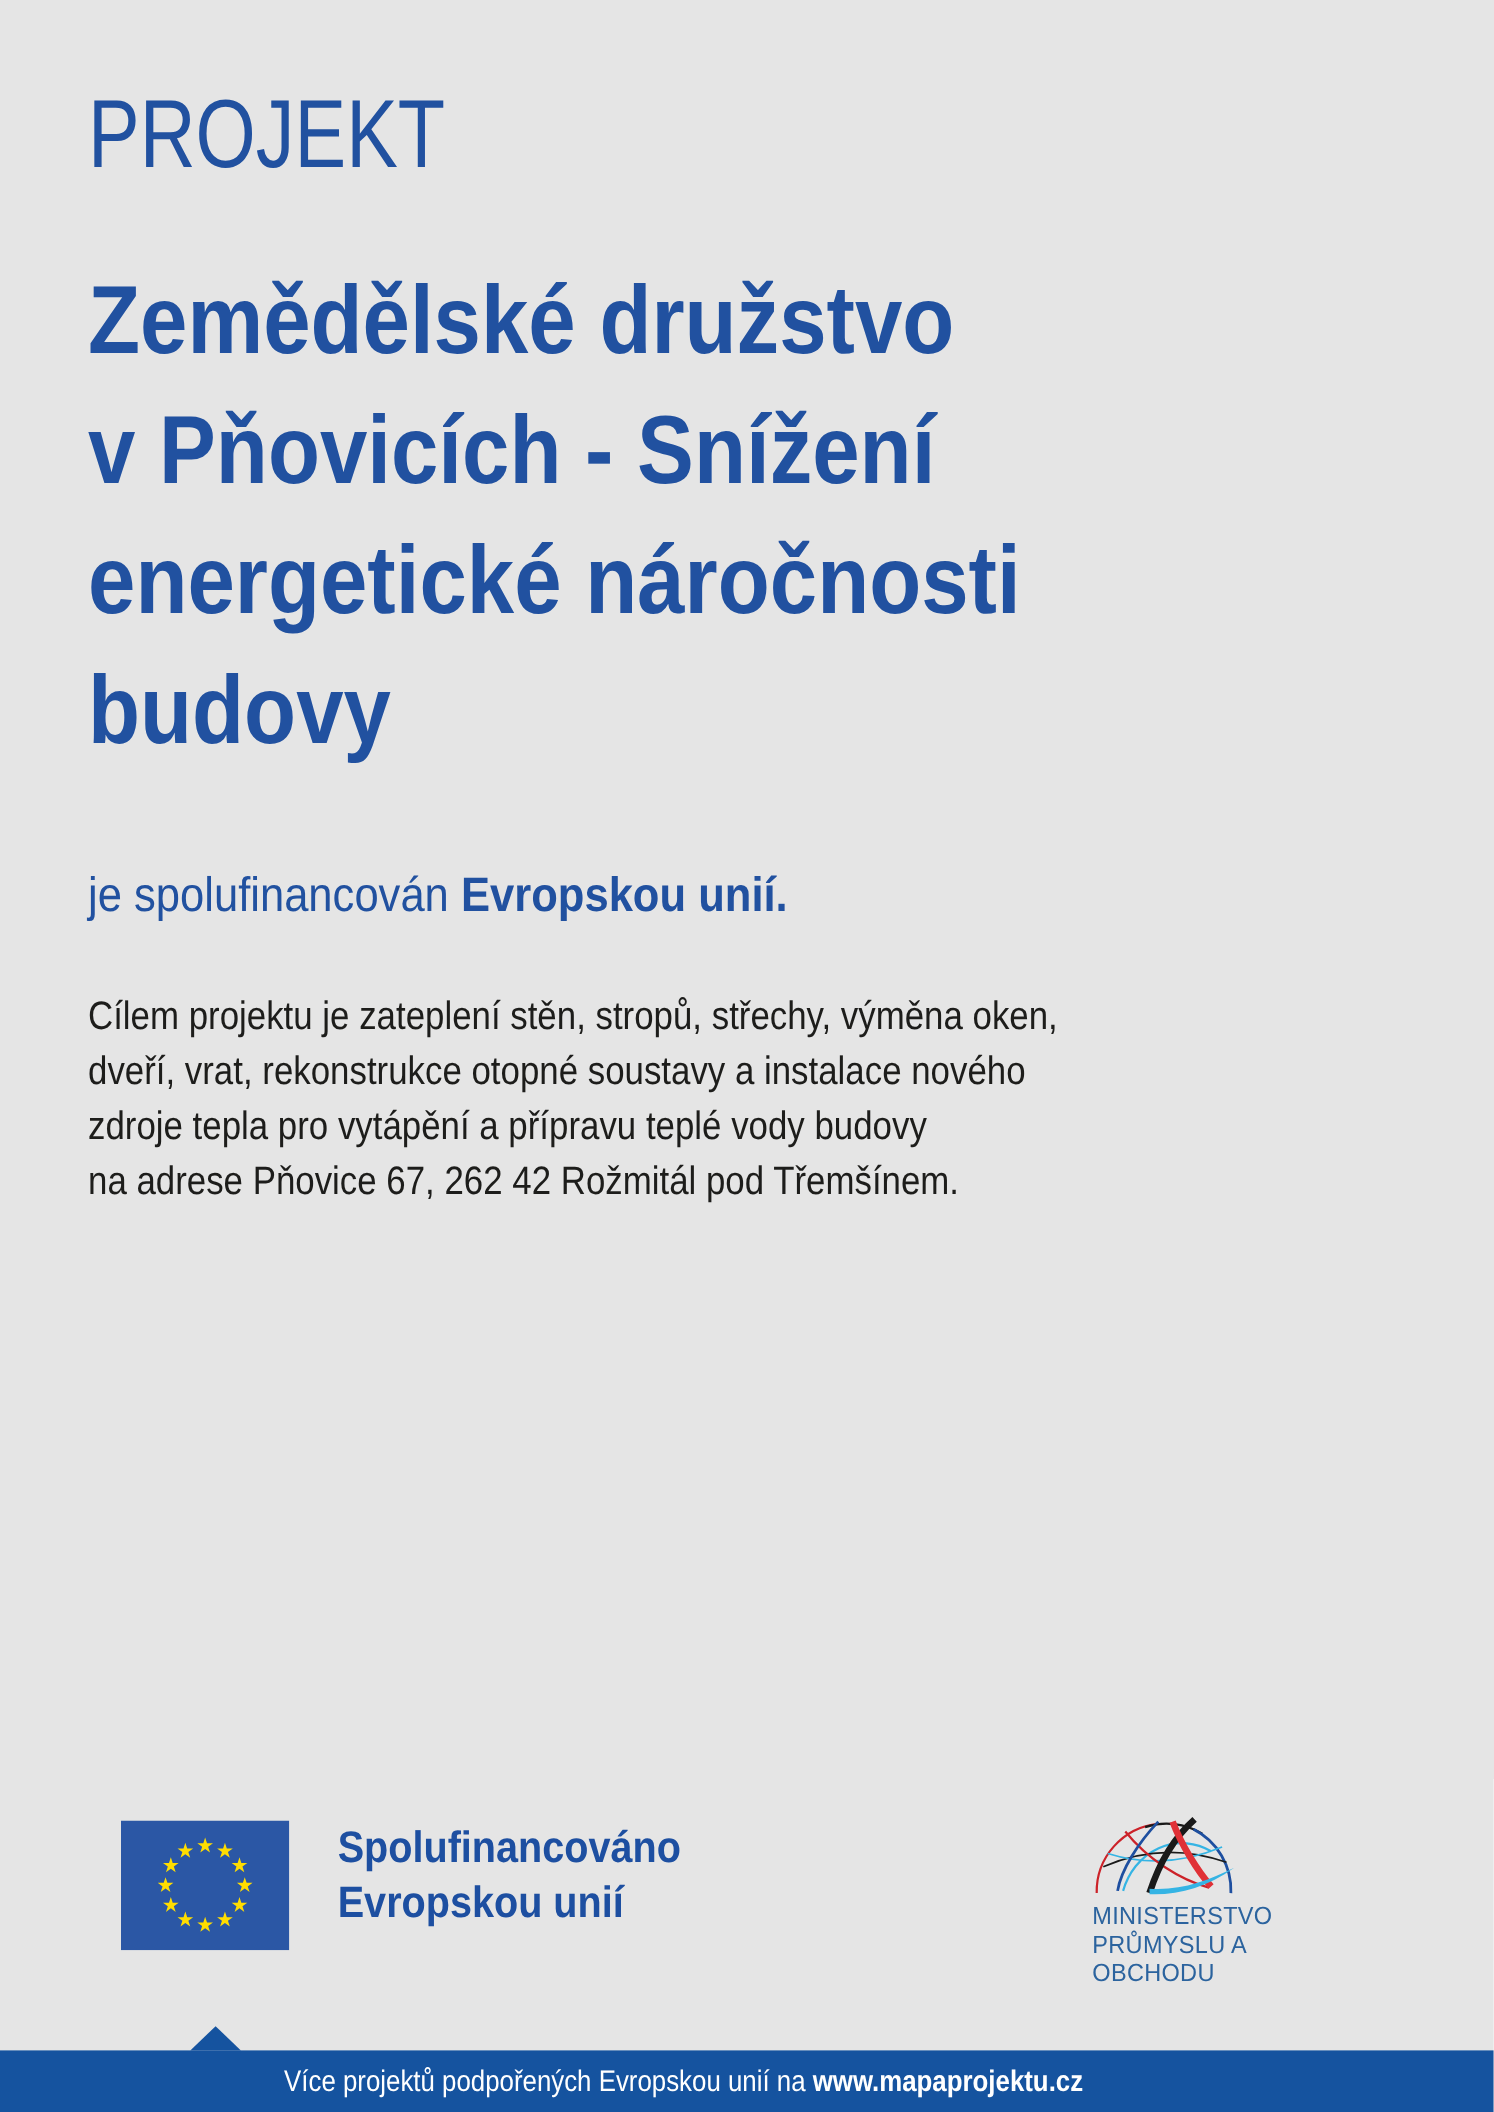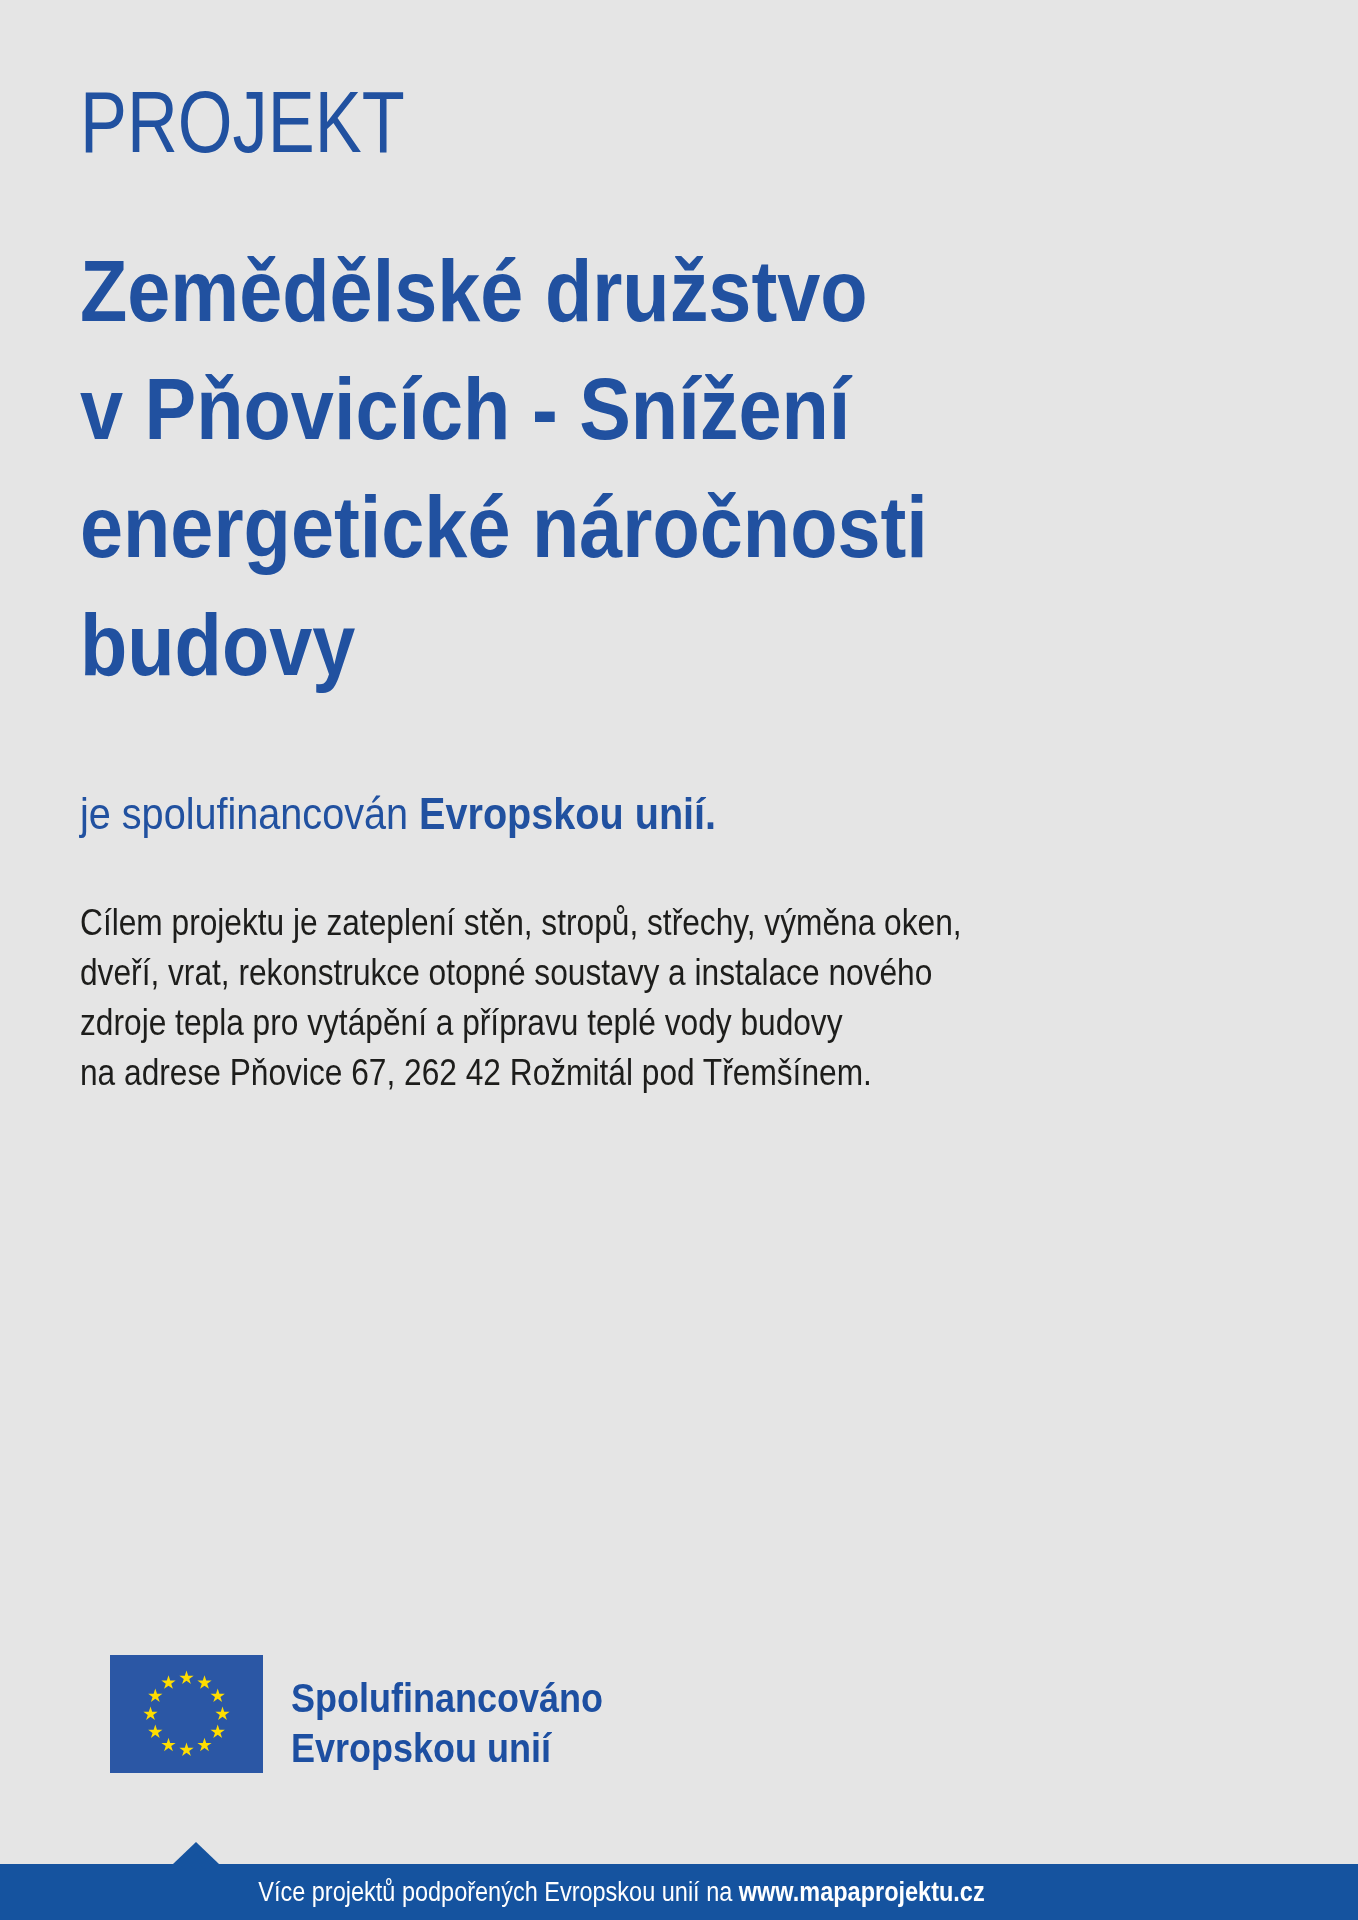--- a/index.html
+++ b/index.html
@@ -31,21 +31,21 @@
   }
   .subtitle strong{font-weight:700;}
   .description{
     position:absolute;left:80px;top:898px;margin:0;
     font-size:36px;font-weight:400;line-height:50px;
     color:#1d1d1b;
     transform:scaleX(0.88);transform-origin:0 0;
   }
   .eu-block{
     position:absolute;left:110px;top:1655px;
-    display:flex;align-items:flex-end;gap:28px;
+    display:flex;align-items:flex-start;gap:44px;
   }
   .eu-flag{display:block;width:153px;height:118px;}
   .eu-label{
     font-size:40px;font-weight:700;line-height:50px;
     color:#1d4fa1;
     transform:scaleX(0.90);transform-origin:0 50%;
   }
   .ministry-block{position:absolute;left:993px;top:1645px;width:260px;}
   .globe{display:block;width:130px;height:80px;margin-bottom:4px;}
   .ministry-label{
@@ -109,20 +109,37 @@
       <use href="#st" transform="translate(58.5,90.2)"></use>
       <use href="#st" transform="translate(45.3,77)"></use>
       <use href="#st" transform="translate(40.5,59)"></use>
       <use href="#st" transform="translate(45.3,41)"></use>
       <use href="#st" transform="translate(58.5,27.8)"></use>
     </svg>
     <div class="eu-label pre">Spolufinancováno
 Evropskou unií</div>
   </div>
 
+  <div class="ministry-block">
+    <svg class="globe" viewBox="0 0 130 80" xmlns="http://www.w3.org/2000/svg" aria-hidden="true" fill="none">
+      <path d="M4,76 A62,62 0 0 1 60,13" stroke="#cc2229" stroke-width="2"></path>
+      <path d="M48,16 A62,62 0 0 1 100,22" stroke="#1a1a1a" stroke-width="2"></path>
+      <path d="M92,18 A62,62 0 0 1 126,76" stroke="#1e4fa0" stroke-width="2.5"></path>
+      <path d="M28,74 A56,62 0 0 1 108,38" stroke="#35b4e4" stroke-width="2"></path>
+      <path d="M10,52 Q65,28 122,48" stroke="#1a1a1a" stroke-width="1.5"></path>
+      <path d="M14,40 Q65,56 118,34" stroke="#35b4e4" stroke-width="1.5"></path>
+      <path d="M30,20 C50,45 80,64 106,71" stroke="#cc2229" stroke-width="2"></path>
+      <path d="M60,11 C42,30 26,55 23,74" stroke="#1e4fa0" stroke-width="2.5"></path>
+      <path d="M52,76 C62,45 76,24 93,9" stroke="#1a1a1a" stroke-width="6"></path>
+      <path d="M73,11 C81,32 95,55 108,70" stroke="#e03137" stroke-width="6"></path>
+      <path d="M129,53 C104,71 78,78 52,77 L52,72 C80,74 105,65 129,53 Z" fill="#35b4e4" stroke="none"></path>
+    </svg>
+    <div class="ministry-label pre">MINISTERSTVO
+PRŮMYSLU A OBCHODU</div>
+  </div>
 
   <div class="footer-triangle"></div>
 
   <div class="footer-bar">
     <div class="footer-text"><span>Více projektů podpořených Evropskou unií na </span><strong>www.mapaprojektu.cz</strong></div>
   </div>
 
 </div>
 
 </body></html>

